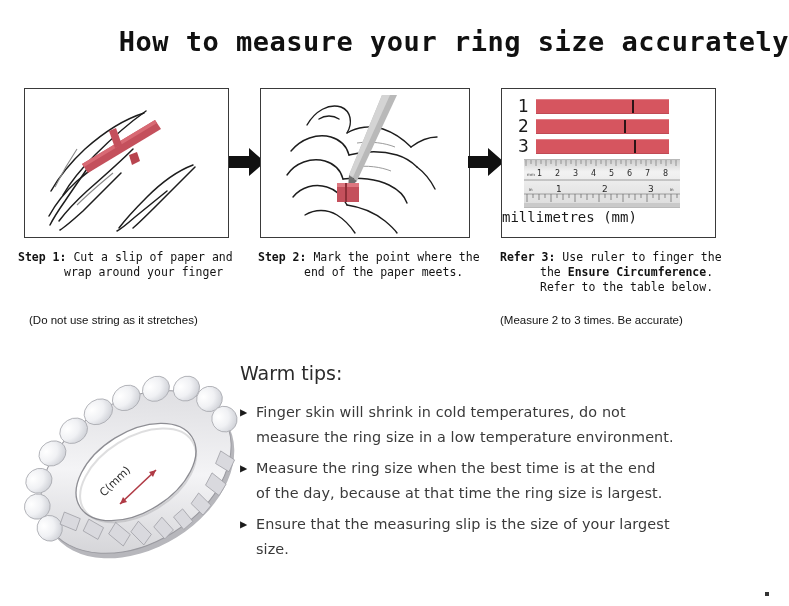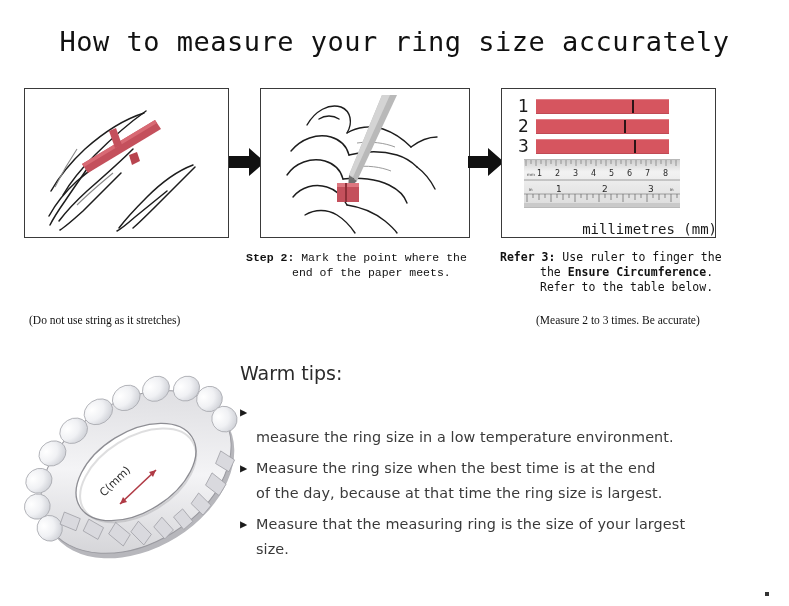--- a/index.html
+++ b/index.html
@@ -8,26 +8,27 @@
     background:#ffffff;
     font-family:"DejaVu Sans Mono", monospace;
     overflow:hidden;
     position:relative;
   }
   .page{position:absolute;inset:0;}
 
   
   .title{
     position:absolute;left:0;top:26px;width:789px;
-    text-align:center;
+    text-align:right;
     font-family:"DejaVu Sans Mono", monospace;
     font-size:27px;
     letter-spacing:0.5px;
     color:#111;
     white-space:nowrap;
+    font-weight:bold;
   }
 
   
   .steps{position:absolute;left:0;top:88px;width:789px;height:152px;}
   .box{
     position:absolute;top:0;height:150px;
     border:1.5px solid #3a3a3a;
     background:#fff;
     box-sizing:border-box;
     overflow:hidden;
@@ -66,48 +67,48 @@
   .ruler{
     position:absolute;left:22px;top:70px;width:156px;height:47px;
     background:#e9e9e9;
     border-top:1px solid #b9b9b9;
     border-bottom:1px solid #b9b9b9;
     overflow:hidden;
   }
   .ruler svg{display:block;}
 
   .mm-label{
-    position:absolute;left:0;top:132px;width:215px;text-align:right;
+    position:absolute;left:0;top:120px;width:215px;text-align:left;
     font-family:"DejaVu Sans Mono", monospace;
     font-size:14px;color:#1a1a1a;
   }
 
   
   .caption{
     position:absolute;
     font-family:"DejaVu Sans Mono", monospace;
     font-size:11.5px;
     color:#121212;
     line-height:15px;
   }
   #cap1{left:18px;top:250px;width:232px;}
-  #cap2{left:246px;top:250px;width:232px;font-family:Liberation Mono, monospace;}
+  #cap2{left:258px;top:250px;width:232px;}
   #cap3{left:500px;top:250px;width:240px;}
   .caption b{font-weight:bold;}
   .cap-line{white-space:nowrap;}
   .cap-indent{padding-left:46px;}
   .cap-indent3{padding-left:40px;}
 
   .note{
     position:absolute;
-    font-family:Liberation Serif, serif;
+    font-family:Liberation Sans, sans-serif;
     font-size:11.5px;color:#121212;white-space:nowrap;
   }
   #note1{left:29px;top:314px;}
-  #note3{left:500px;top:314px;margin-left:36px;}
+  #note3{left:500px;top:314px;}
 
   
   .ring-wrap{position:absolute;left:20px;top:352px;width:232px;height:232px;}
   .ring-wrap svg{display:block;}
 
   
   .tips{position:absolute;left:240px;top:362px;width:520px;}
   .tips-head{
     font-family:"DejaVu Sans", sans-serif;
     font-size:19px;color:#2b2b2b;margin-bottom:16px;
@@ -336,20 +337,24 @@
               <line x1="153" y1="34" x2="153" y2="38"></line>
           </g>
           <rect x="0" y="43" width="156" height="4" fill="#c9c9c9"></rect>
         </svg>
       </div>
 
       <div class="mm-label">millimetres (mm)</div>
     </div>
   </div>
 
+  <div class="caption" id="cap1">
+    <div class="cap-line"><b>Step 1:</b> <span>Cut a slip of paper and</span></div>
+    <div class="cap-line cap-indent"><span>wrap around your finger</span></div>
+  </div>
 
   <div class="caption" id="cap2">
     <div class="cap-line"><b>Step 2:</b> <span>Mark the point where the</span></div>
     <div class="cap-line cap-indent"><span>end of the paper meets.</span></div>
   </div>
 
   <div class="caption" id="cap3">
     <div class="cap-line"><b>Refer 3:</b> <span>Use ruler to finger the</span></div>
     <div class="cap-line cap-indent3"><span>the </span><b>Ensure Circumference</b><span>.</span></div>
     <div class="cap-line cap-indent3"><span>Refer to the table below.</span></div>
@@ -433,36 +438,36 @@
       </g>
     </svg>
   </div>
 
   <div class="tips">
     <div class="tips-head">Warm tips:</div>
 
     <div class="tip">
       <span class="tip-bullet">▶</span>
       <span class="tip-text">
-        <br>
+        <span>Finger skin will shrink in cold temperatures, do not</span><br>
         <span>measure the ring size in a low temperature environment.</span>
       </span>
     </div>
 
     <div class="tip">
       <span class="tip-bullet">▶</span>
       <span class="tip-text">
         <span>Measure the ring size when the best time is at the end</span><br>
         <span>of the day, because at that time the ring size is largest.</span>
       </span>
     </div>
 
     <div class="tip">
       <span class="tip-bullet">▶</span>
       <span class="tip-text">
-        <span>Measure that the measuring ring is the size of your largest</span><br>
+        <span>Ensure that the measuring slip is the size of your largest</span><br>
         <span>size.</span>
       </span>
     </div>
   </div>
 
   <div class="artifact"></div>
 </div>
 
 </body></html>

